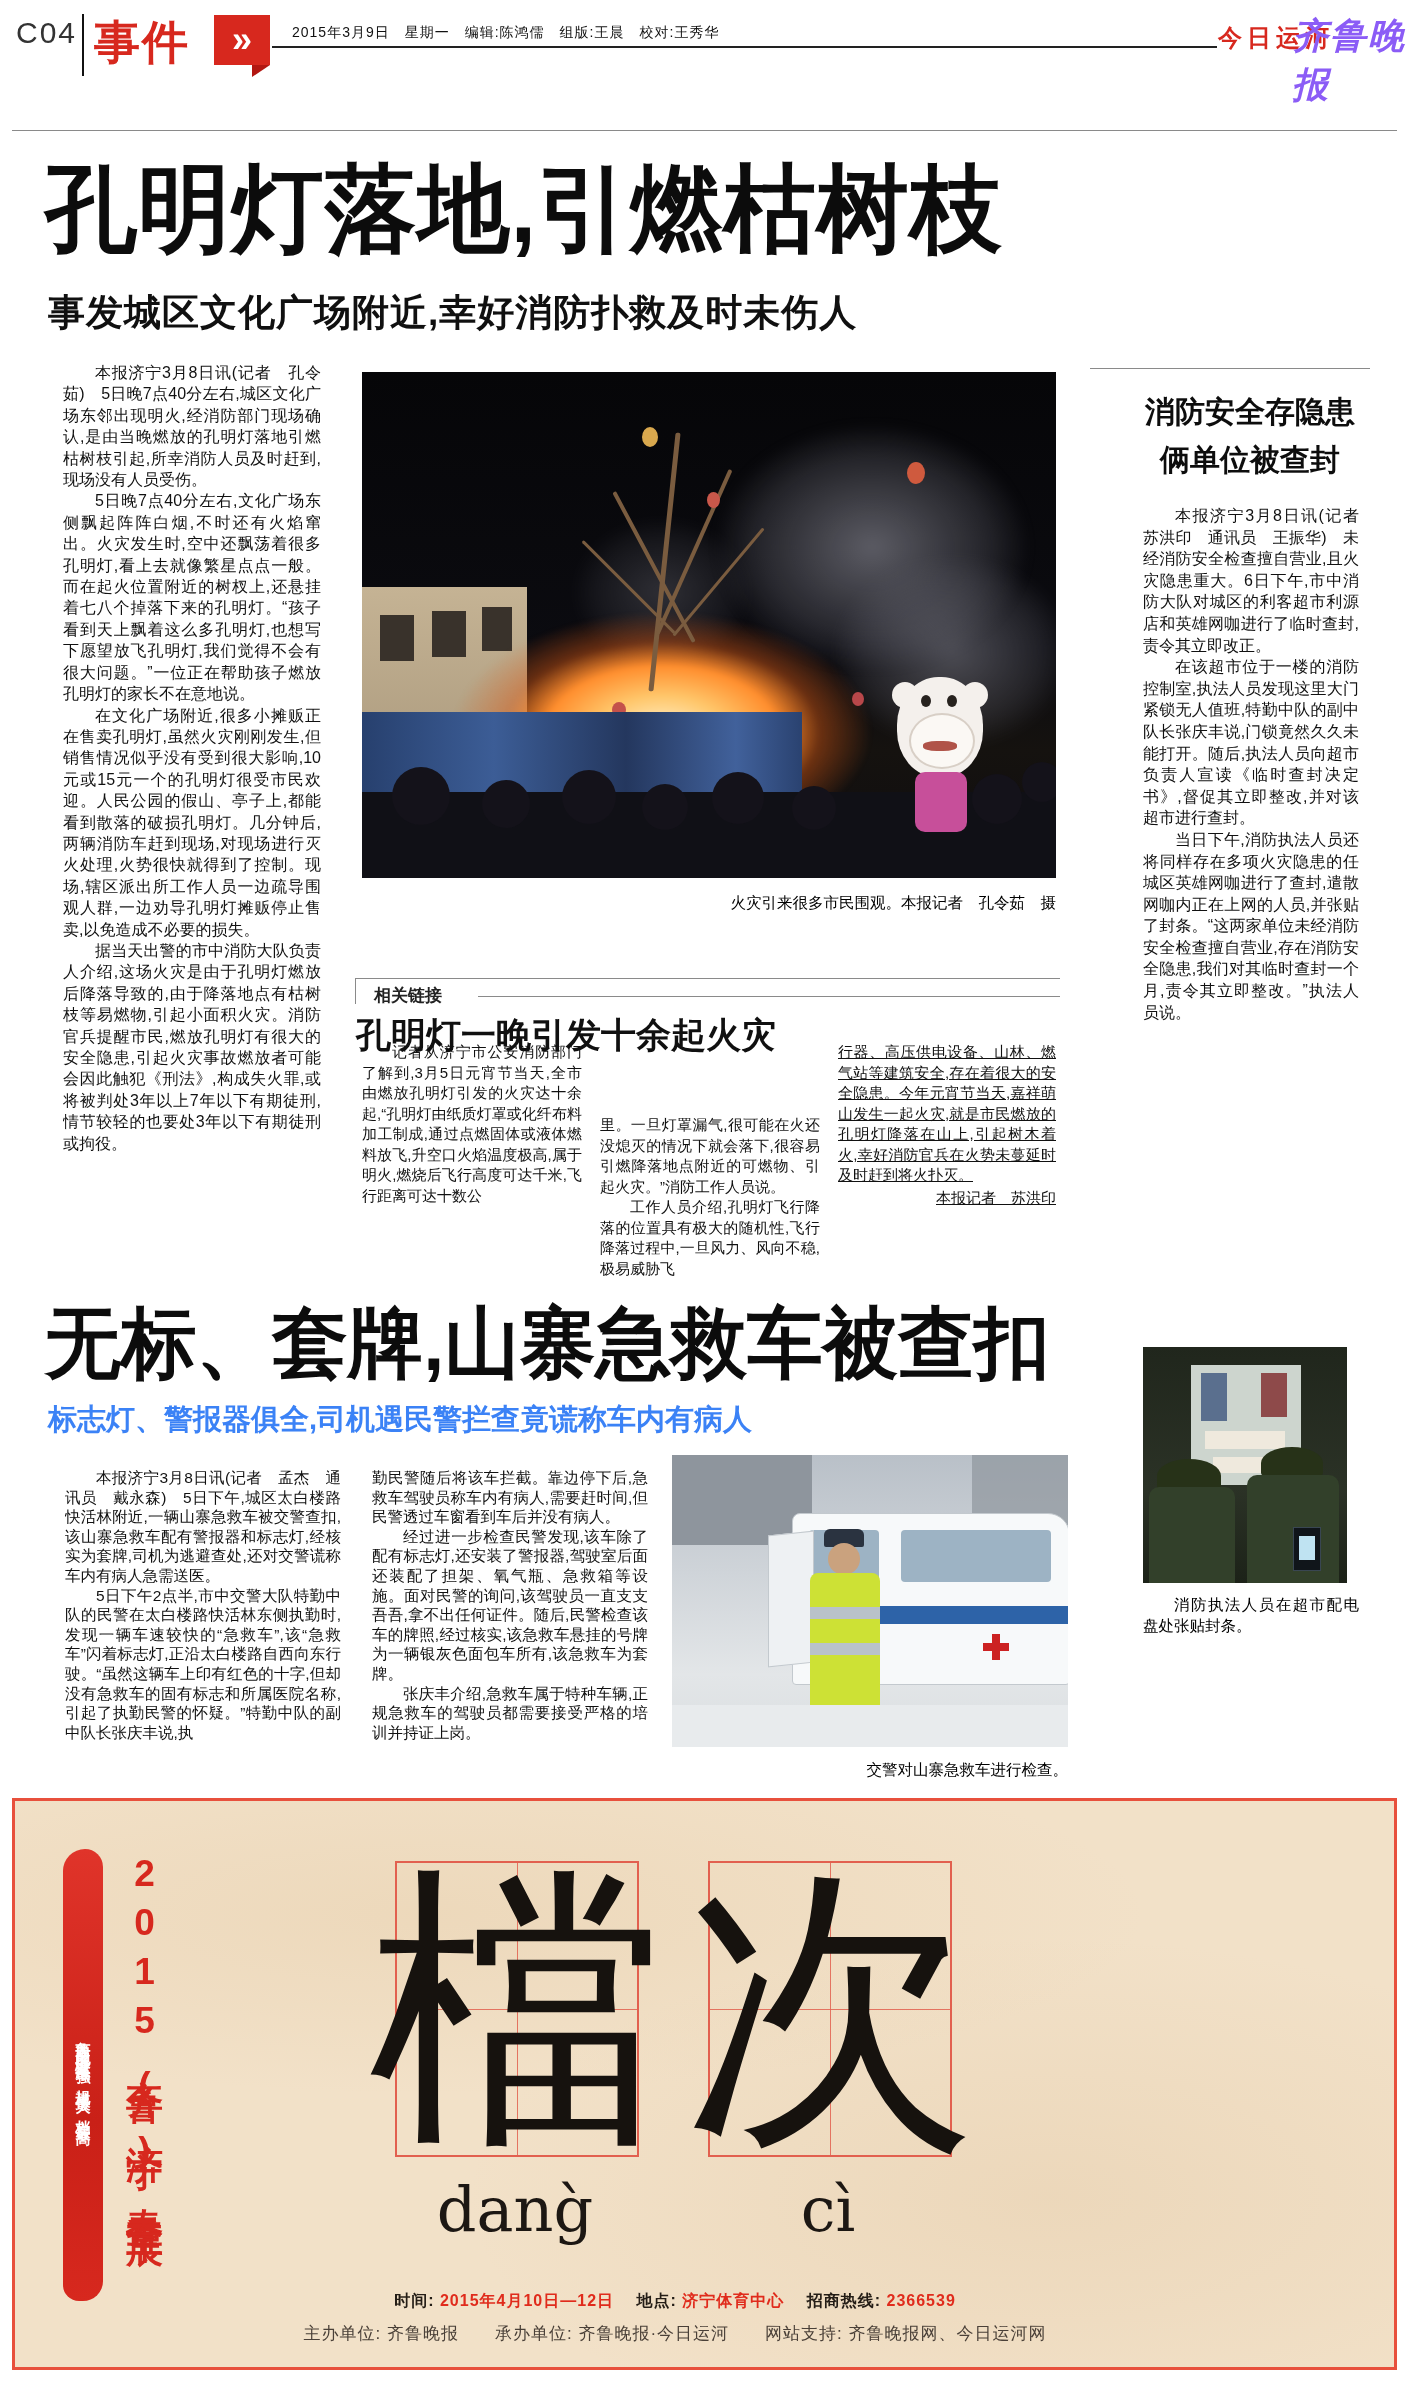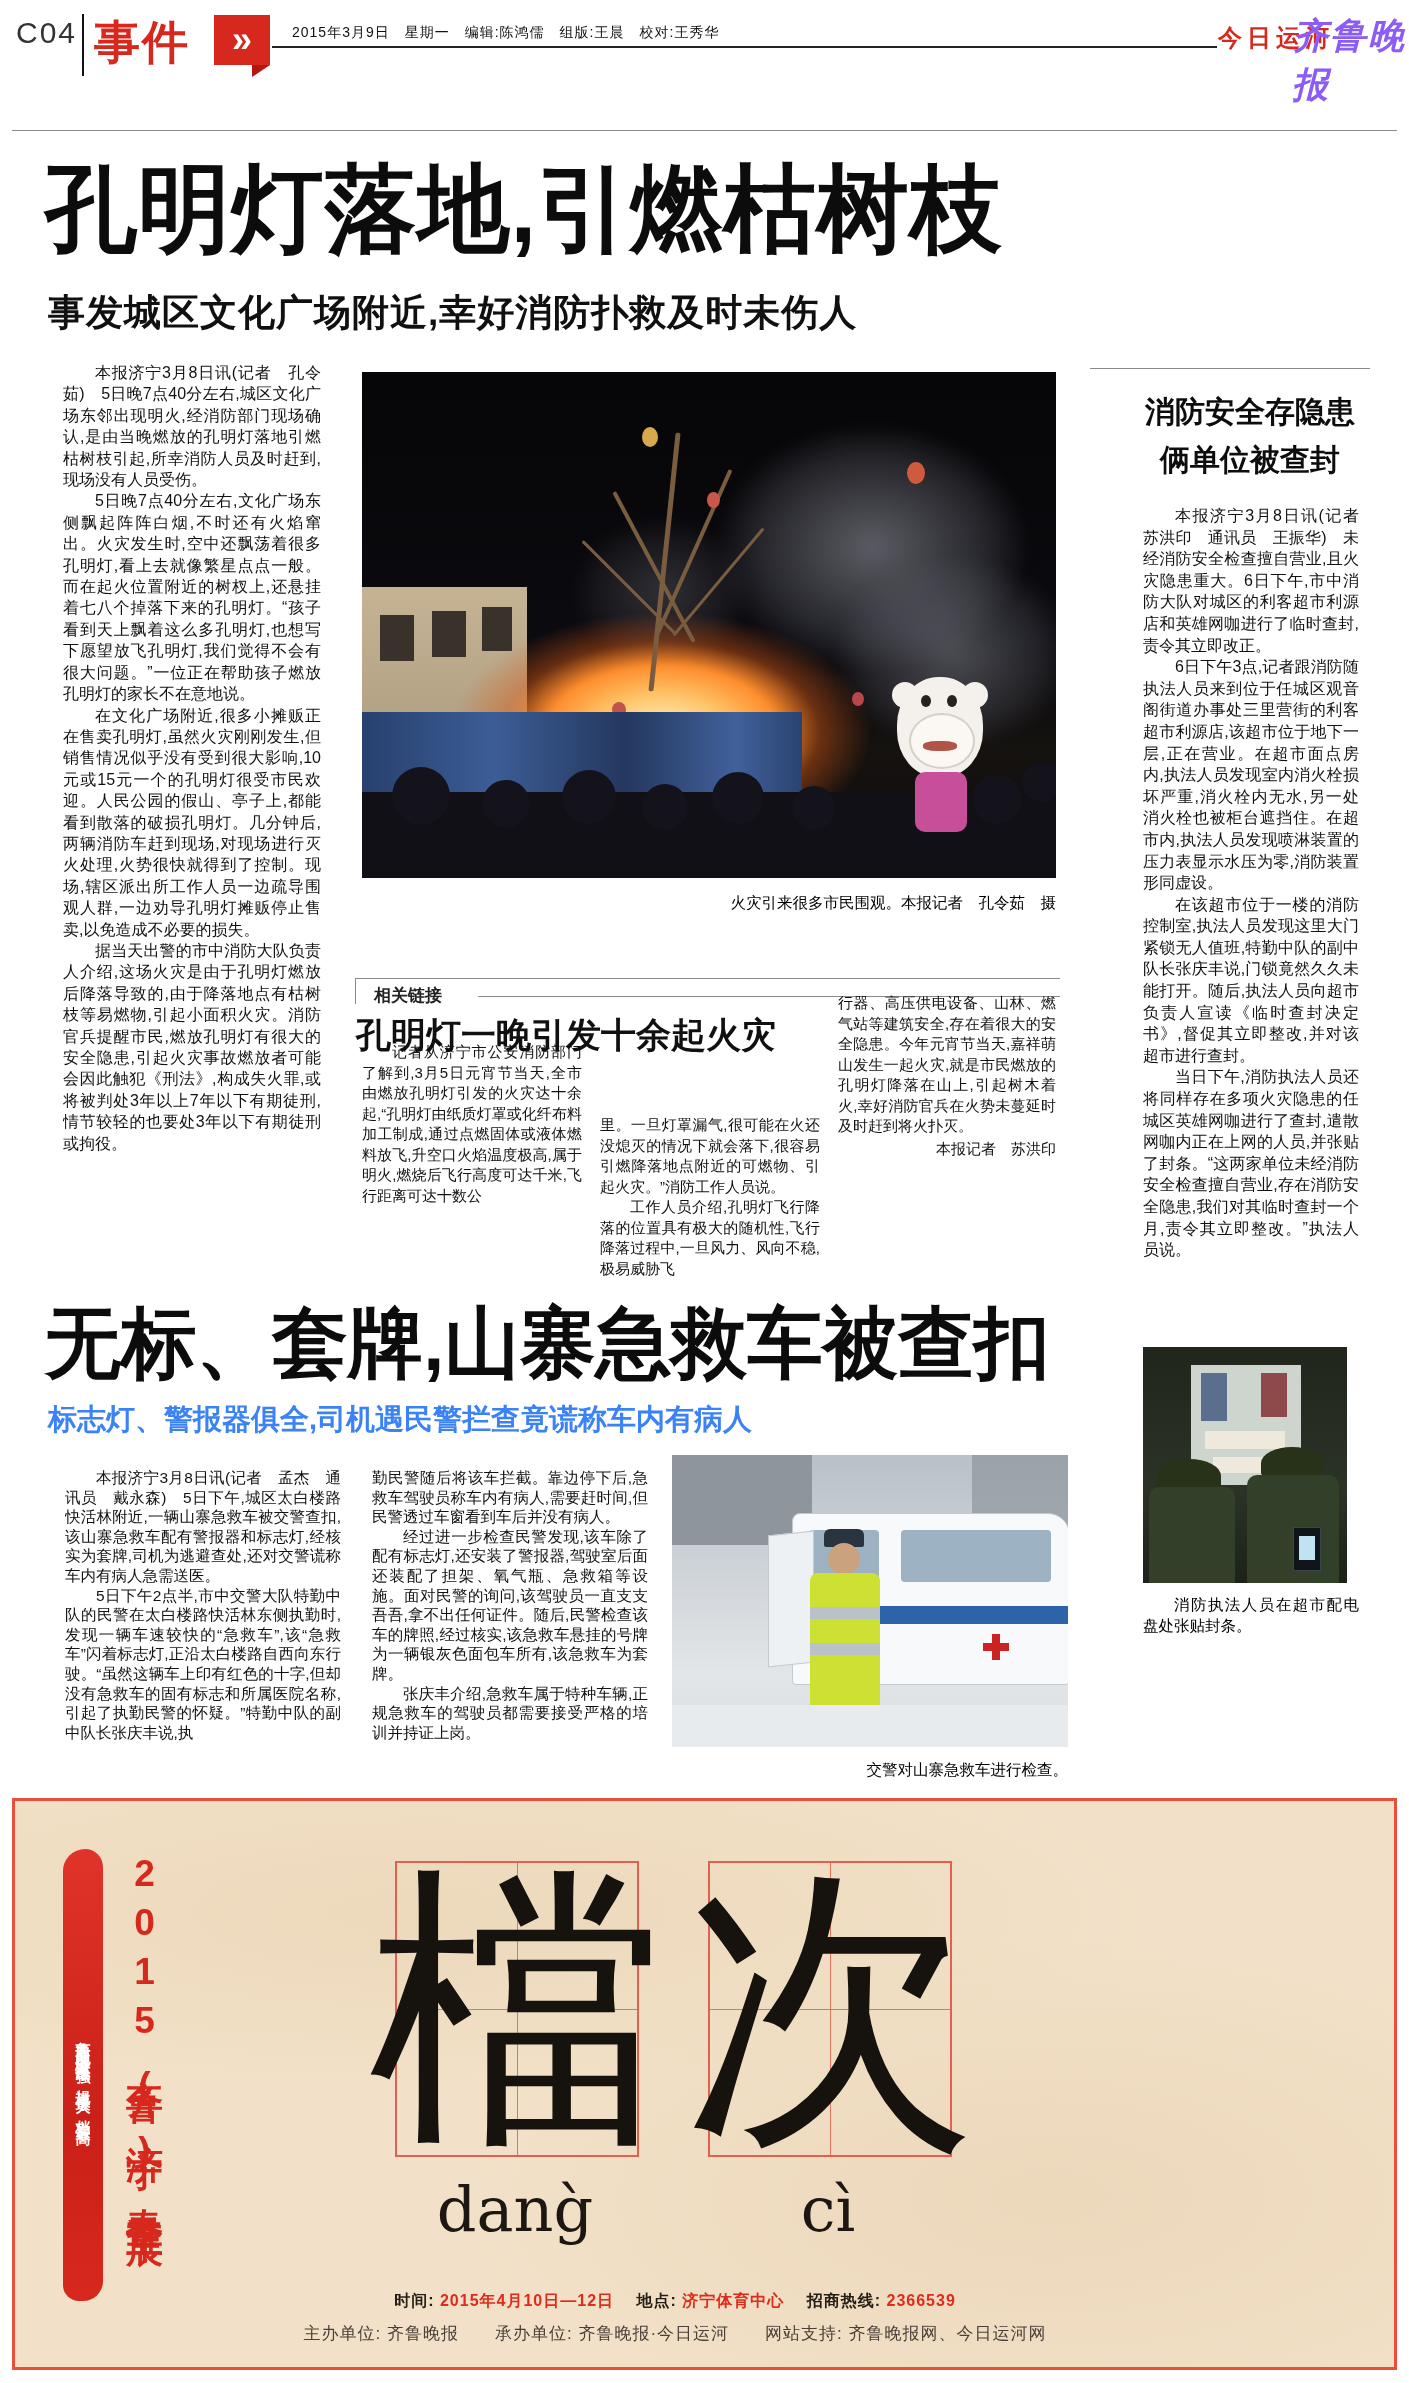--- a/index.html
+++ b/index.html
@@ -189,33 +189,32 @@
   <div class="abs thinline" style="left:478px;top:996px;width:582px;"></div>
   <div class="abs h2rel" style="left:356px;top:1012px;">孔明灯一晚引发十余起火灾</div>
 
   <div class="abs smallcol jt bodytext clip" style="left:362px;top:1042px;width:220px;height:186px;">
       <p>记者从济宁市公安消防部门了解到,3月5日元宵节当天,全市由燃放孔明灯引发的火灾达十余起,“孔明灯由纸质灯罩或化纤布料加工制成,通过点燃固体或液体燃料放飞,升空口火焰温度极高,属于明火,燃烧后飞行高度可达千米,飞行距离可达十数公</p>
     </div>
   <div class="abs smallcol jt bodytext clip" style="left:600px;top:1074px;width:220px;height:186px;margin-top:41px;">
       <p class="flush">里。一旦灯罩漏气,很可能在火还没熄灭的情况下就会落下,很容易引燃降落地点附近的可燃物、引起火灾。”消防工作人员说。</p>
       <p>工作人员介绍,孔明灯飞行降落的位置具有极大的随机性,飞行降落过程中,一旦风力、风向不稳,极易威胁飞</p>
     </div>
-  <div class="abs smallcol clip" style="left:838px;top:993px;width:218px;height:208px;">
+  <div class="abs smallcol clip" style="left:838px;top:1042px;width:218px;height:208px;text-decoration:underline;">
     <div class="jt bodytext">
         <p class="flush">行器、高压供电设备、山林、燃气站等建筑安全,存在着很大的安全隐患。今年元宵节当天,嘉祥萌山发生一起火灾,就是市民燃放的孔明灯降落在山上,引起树木着火,幸好消防官兵在火势未蔓延时及时赶到将火扑灭。</p>
       </div>
     <div class="byline">本报记者　苏洪印</div>
   </div>
 
   <div class="abs thinline" style="left:1090px;top:368px;width:280px;"></div>
   <div class="abs h2r" style="left:1140px;top:392px;width:220px;">消防安全存隐患</div>
   <div class="abs h2r" style="left:1140px;top:440px;width:220px;">俩单位被查封</div>
   <div class="abs rcol jt bodytext clip" style="left:1143px;top:505px;width:216px;height:836px;">
       <p>本报济宁3月8日讯(记者　苏洪印　通讯员　王振华)　未经消防安全检查擅自营业,且火灾隐患重大。6日下午,市中消防大队对城区的利客超市利源店和英雄网咖进行了临时查封,责令其立即改正。</p>
-      <p>6日下午3点,记者跟消防随执法人员来到位于任城区观音阁街道办事处三里营街的利客超市利源店,该超市位于地下一层,正在营业。在超市面点房内,执法人员发现室内消火栓损坏严重,消火栓内无水,另一处消火栓也被柜台遮挡住。在超市内,执法人员发现喷淋装置的压力表显示水压为零,消防装置形同虚设。</p>
       <p>在该超市位于一楼的消防控制室,执法人员发现这里大门紧锁无人值班,特勤中队的副中队长张庆丰说,门锁竟然久久未能打开。随后,执法人员向超市负责人宣读《临时查封决定书》,督促其立即整改,并对该超市进行查封。</p>
       <p>当日下午,消防执法人员还将同样存在多项火灾隐患的任城区英雄网咖进行了查封,遣散网咖内正在上网的人员,并张贴了封条。“这两家单位未经消防安全检查擅自营业,存在消防安全隐患,我们对其临时查封一个月,责令其立即整改。”执法人员说。</p>
     </div>
 
   <div class="abs photo fs-photo" style="left:1143px;top:1347px;width:204px;height:236px;">
     <div class="abs fs-panel" style="left:48px;top:18px;width:110px;height:120px;">
       <div class="abs fs-poster" style="left:10px;top:8px;width:26px;height:48px;"></div>
       <div class="abs fs-poster2" style="left:70px;top:8px;width:26px;height:44px;"></div>
       <div class="abs fs-seal" style="left:14px;top:66px;width:80px;height:18px;"></div>
       <div class="abs fs-seal" style="left:22px;top:92px;width:66px;height:16px;"></div>

